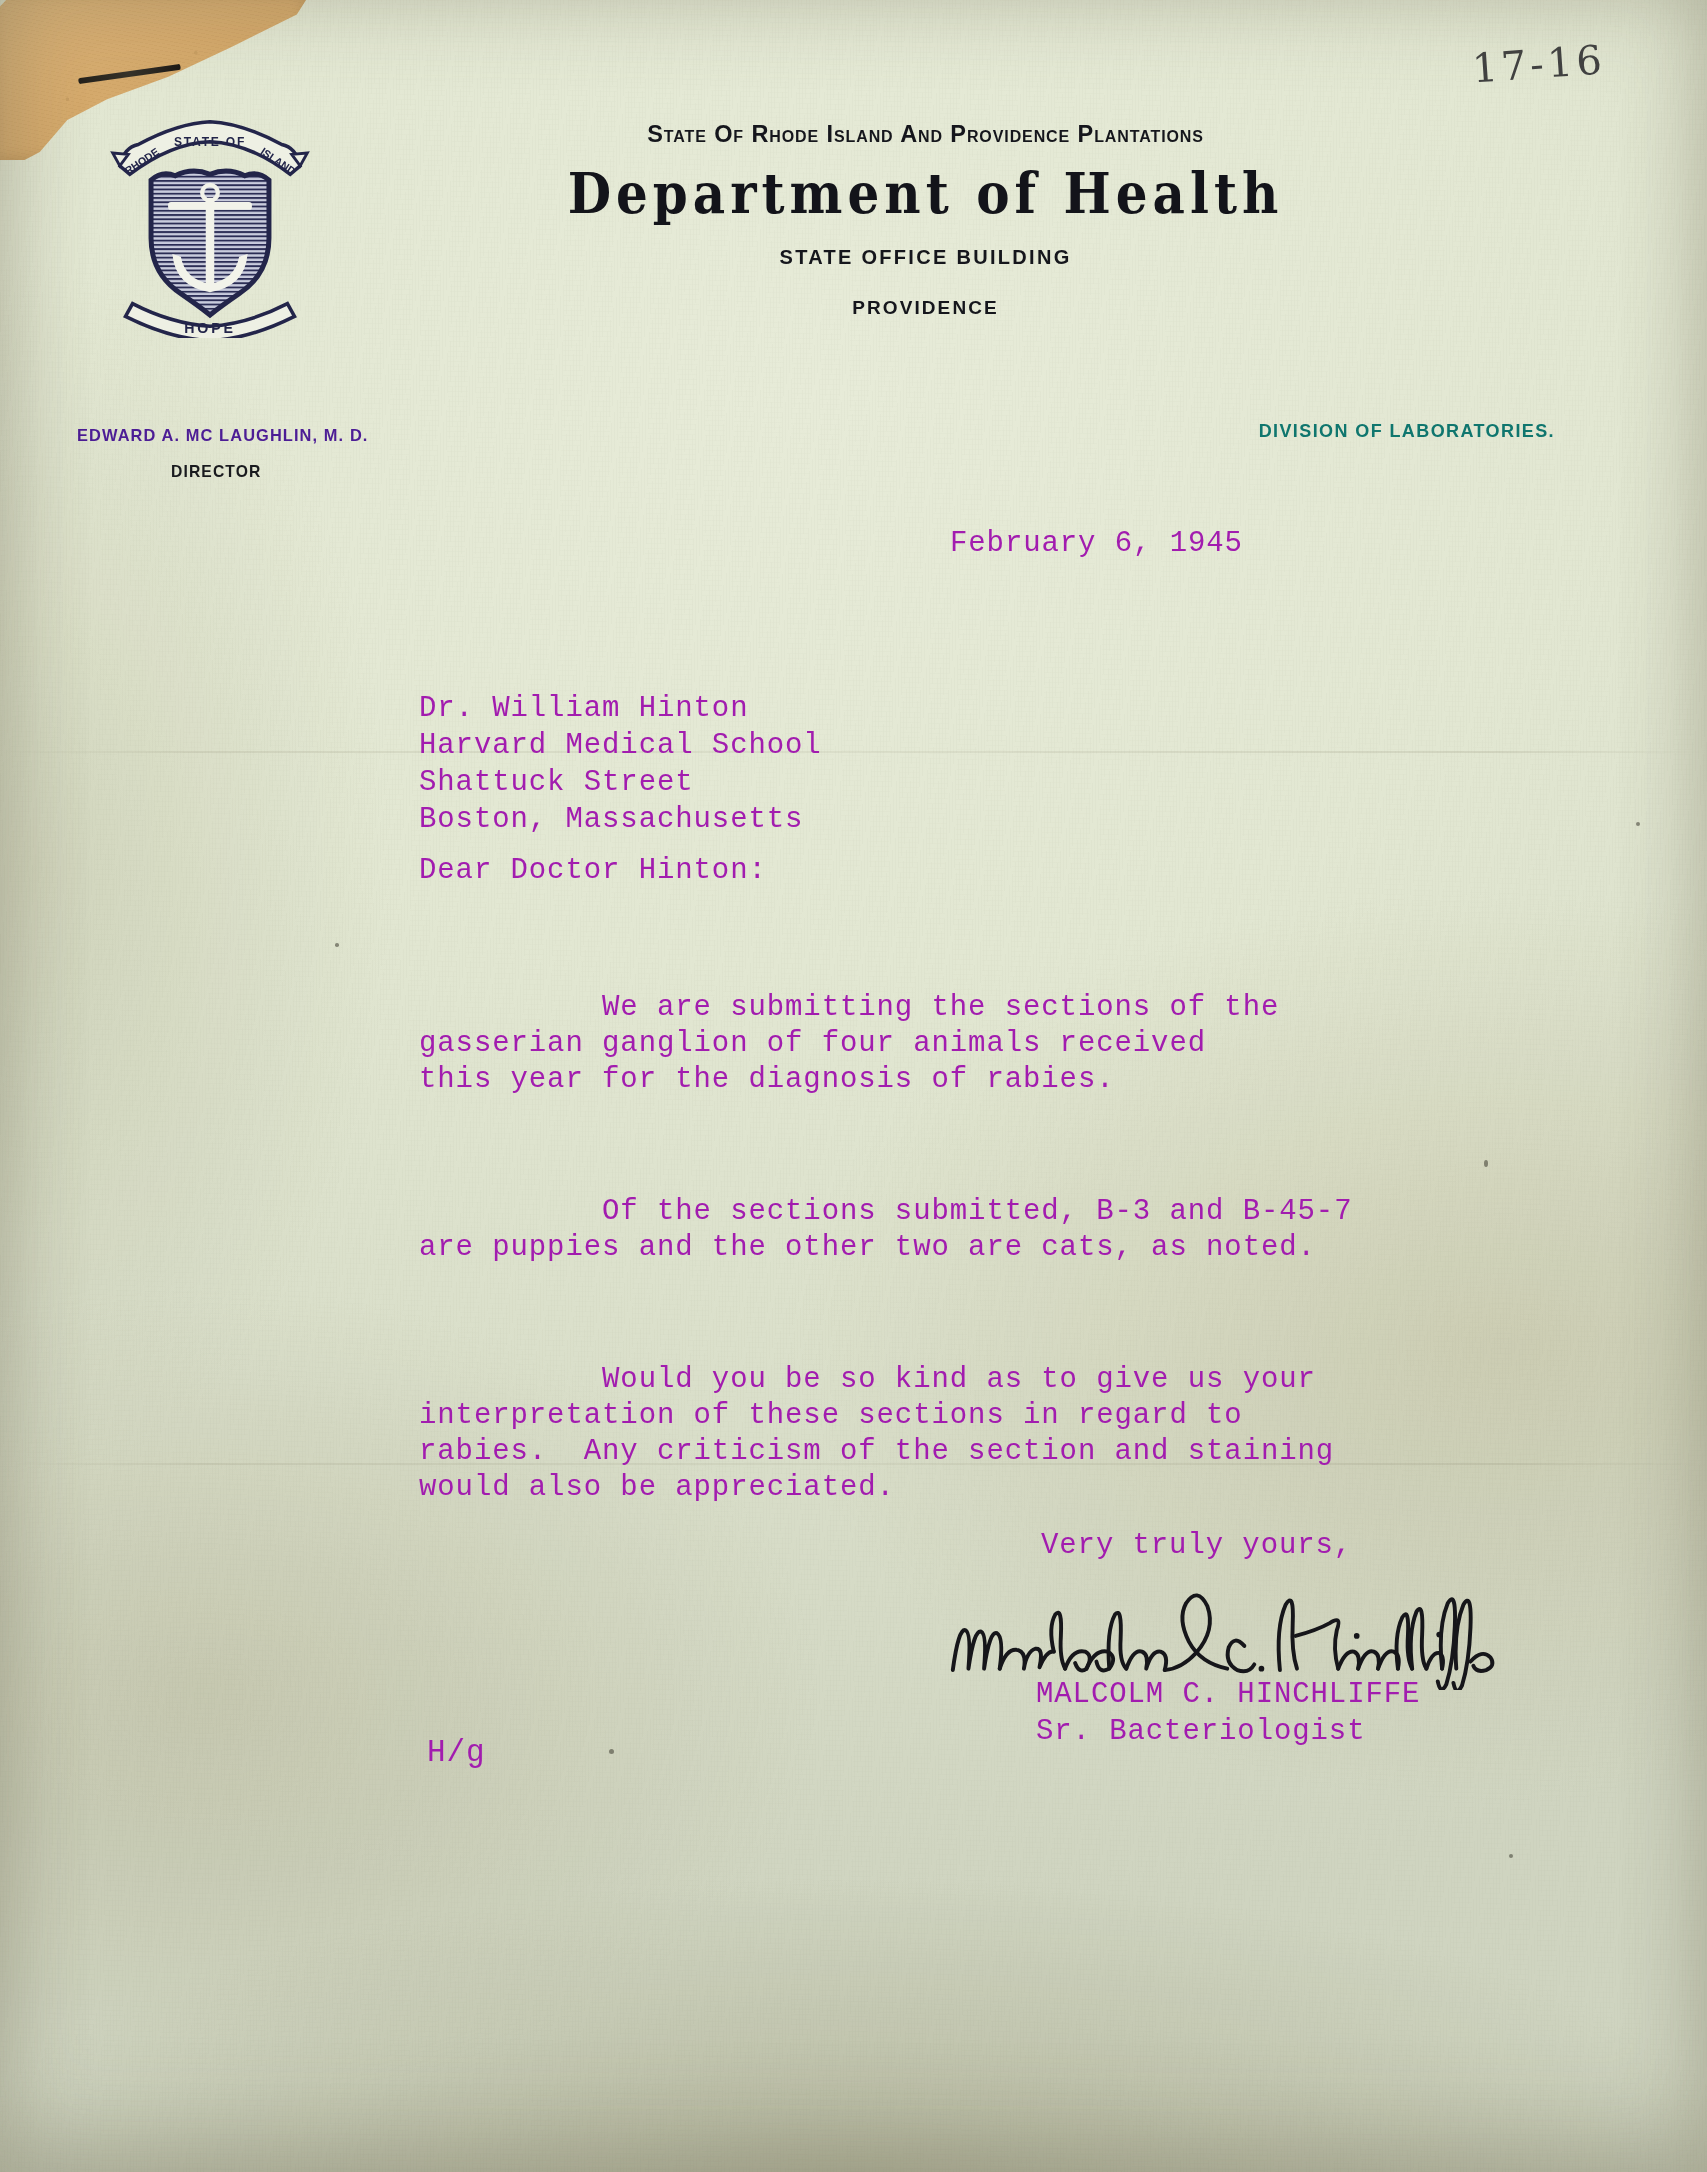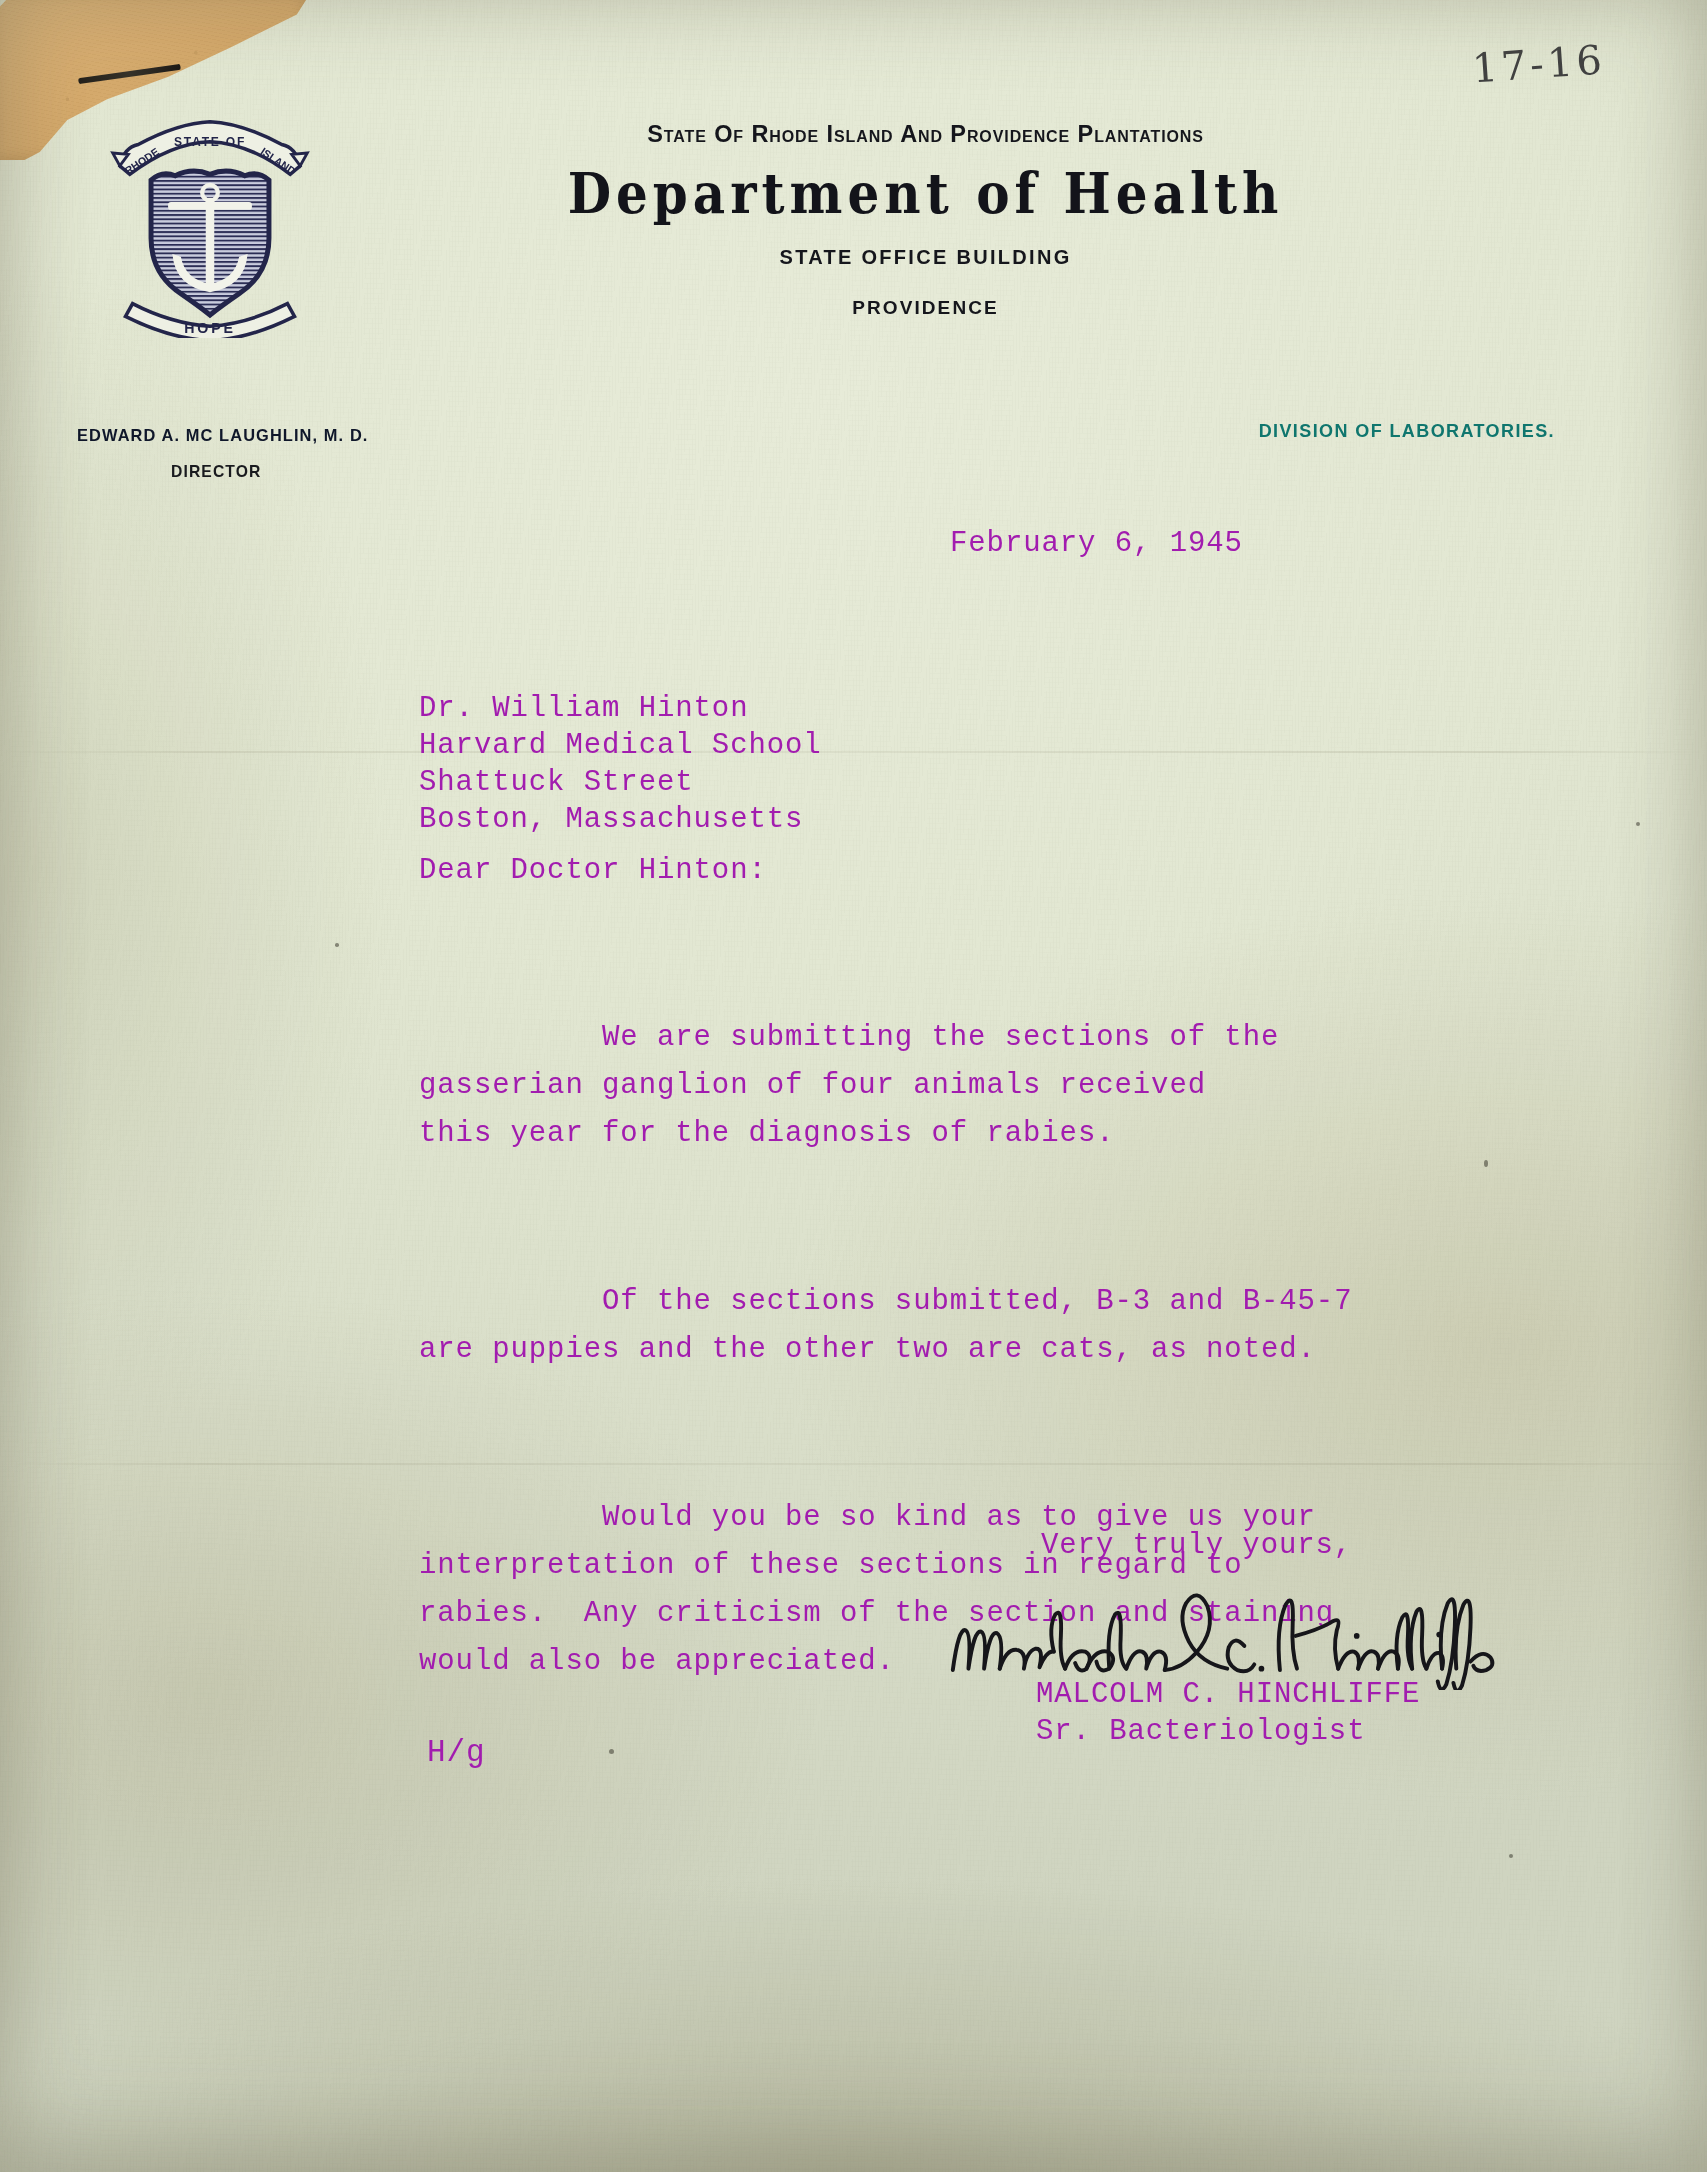--- a/index.html
+++ b/index.html
@@ -141,21 +141,21 @@
     letter-spacing: 2.1px;
     font-weight: 600;
   }
 
   .director-name {
     position: absolute;
     left: 77px; top: 426px;
     font-size: 16.4px;
     letter-spacing: 1.1px;
     font-weight: 600;
-    color: #0f172a;
+    color: #4c1d95;
     white-space: nowrap;
   }
   .director-title {
     position: absolute;
     left: 171px; top: 463px;
     font-size: 15.7px;
     letter-spacing: 1.1px;
     font-weight: 600;
     color: #191a1e;
   }
@@ -190,21 +190,21 @@
   .salutation {
     position: absolute;
     left: 419px; top: 854px;
     font-size: 29px;
   }
   .body-copy {
     position: absolute;
     left: 419px; top: 918px;
     width: 1110px;
     font-size: 29px;
-    line-height: 48px;
+    line-height: 36px;
   }
   .body-copy p { margin: 0 0 24px 0; }
   .closing {
     position: absolute;
     left: 1041px; top: 1529px;
     font-size: 29px;
   }
   .signer {
     position: absolute;
     left: 1036px; top: 1676px;

